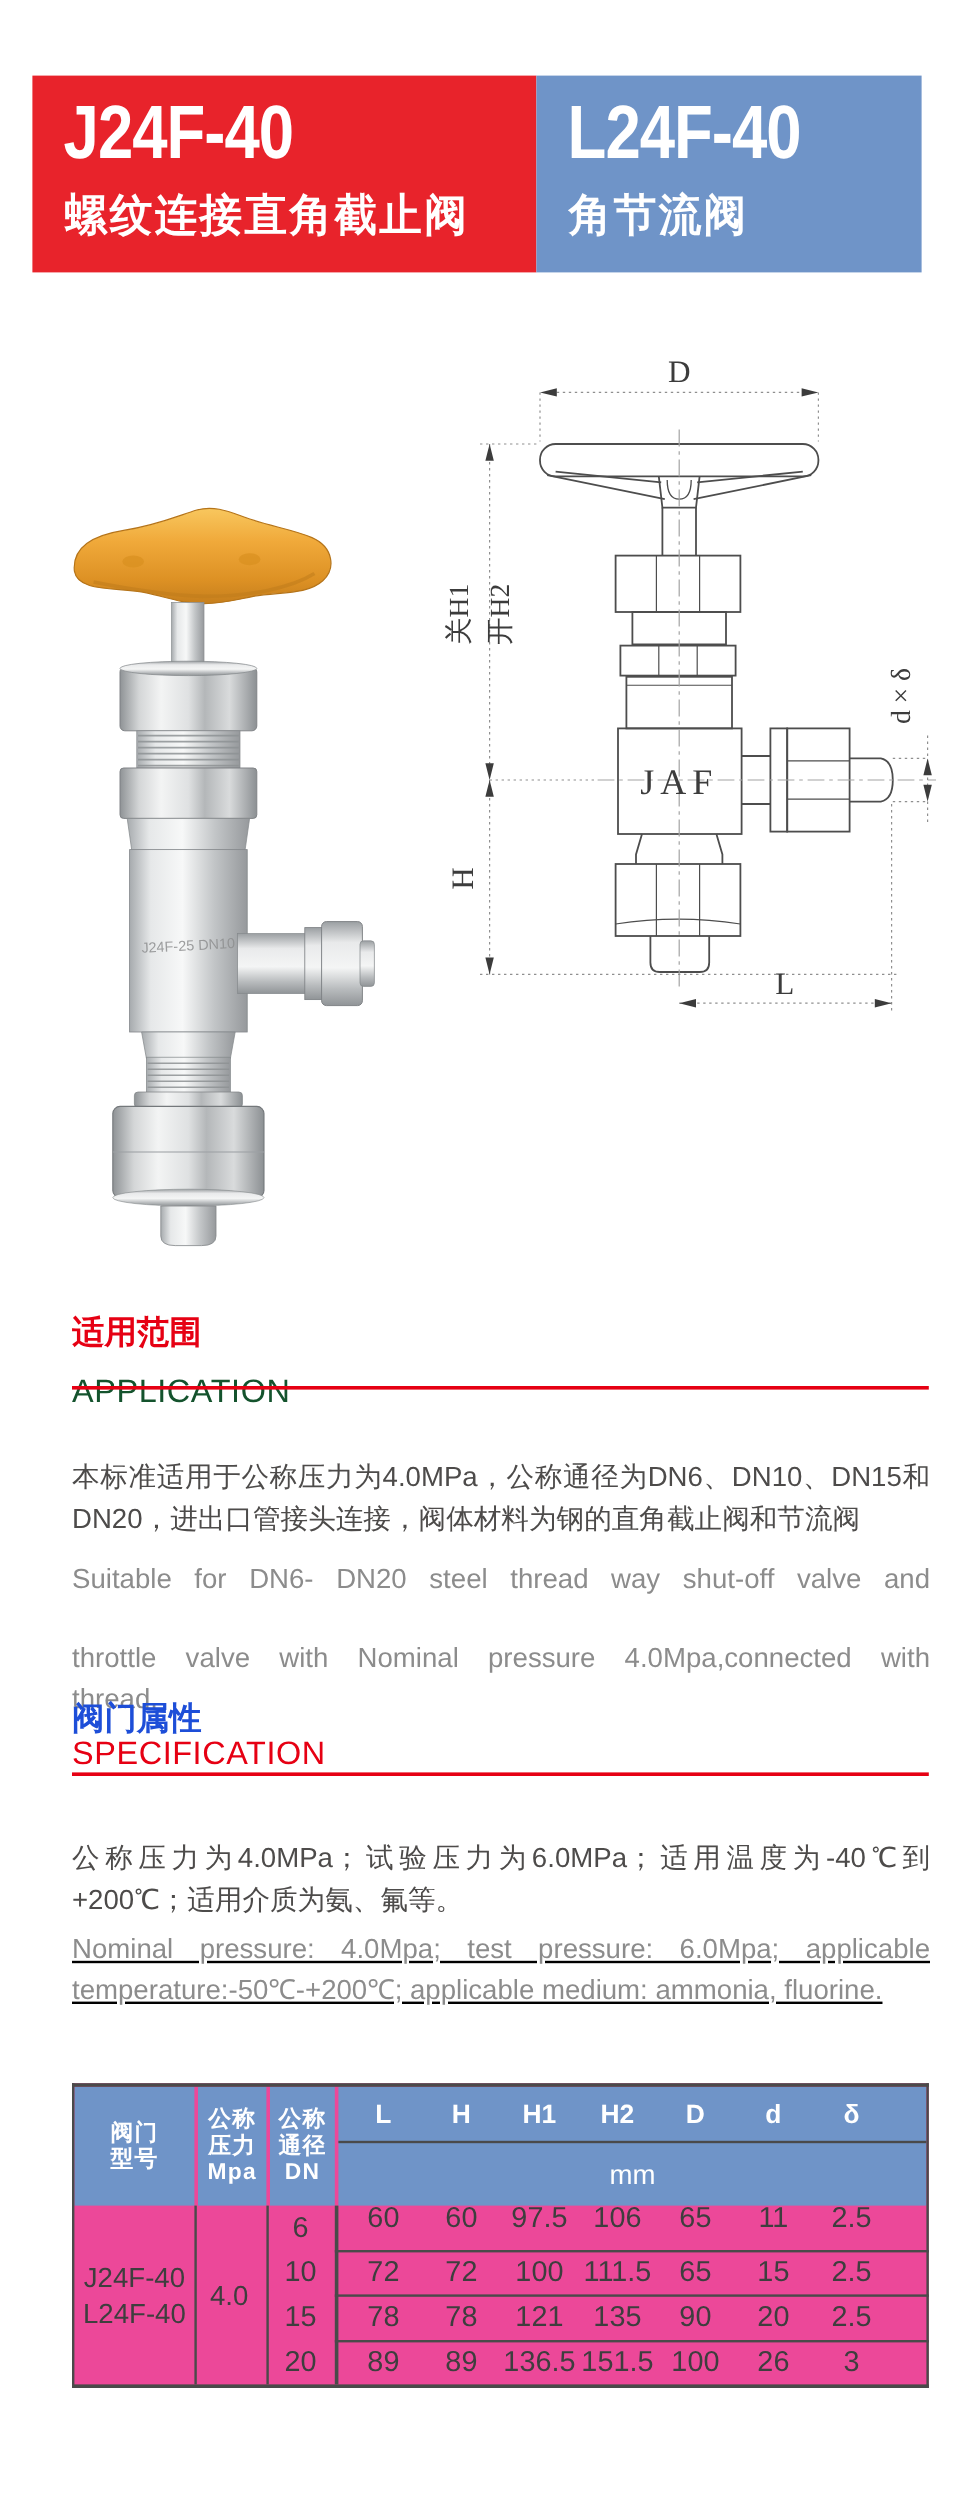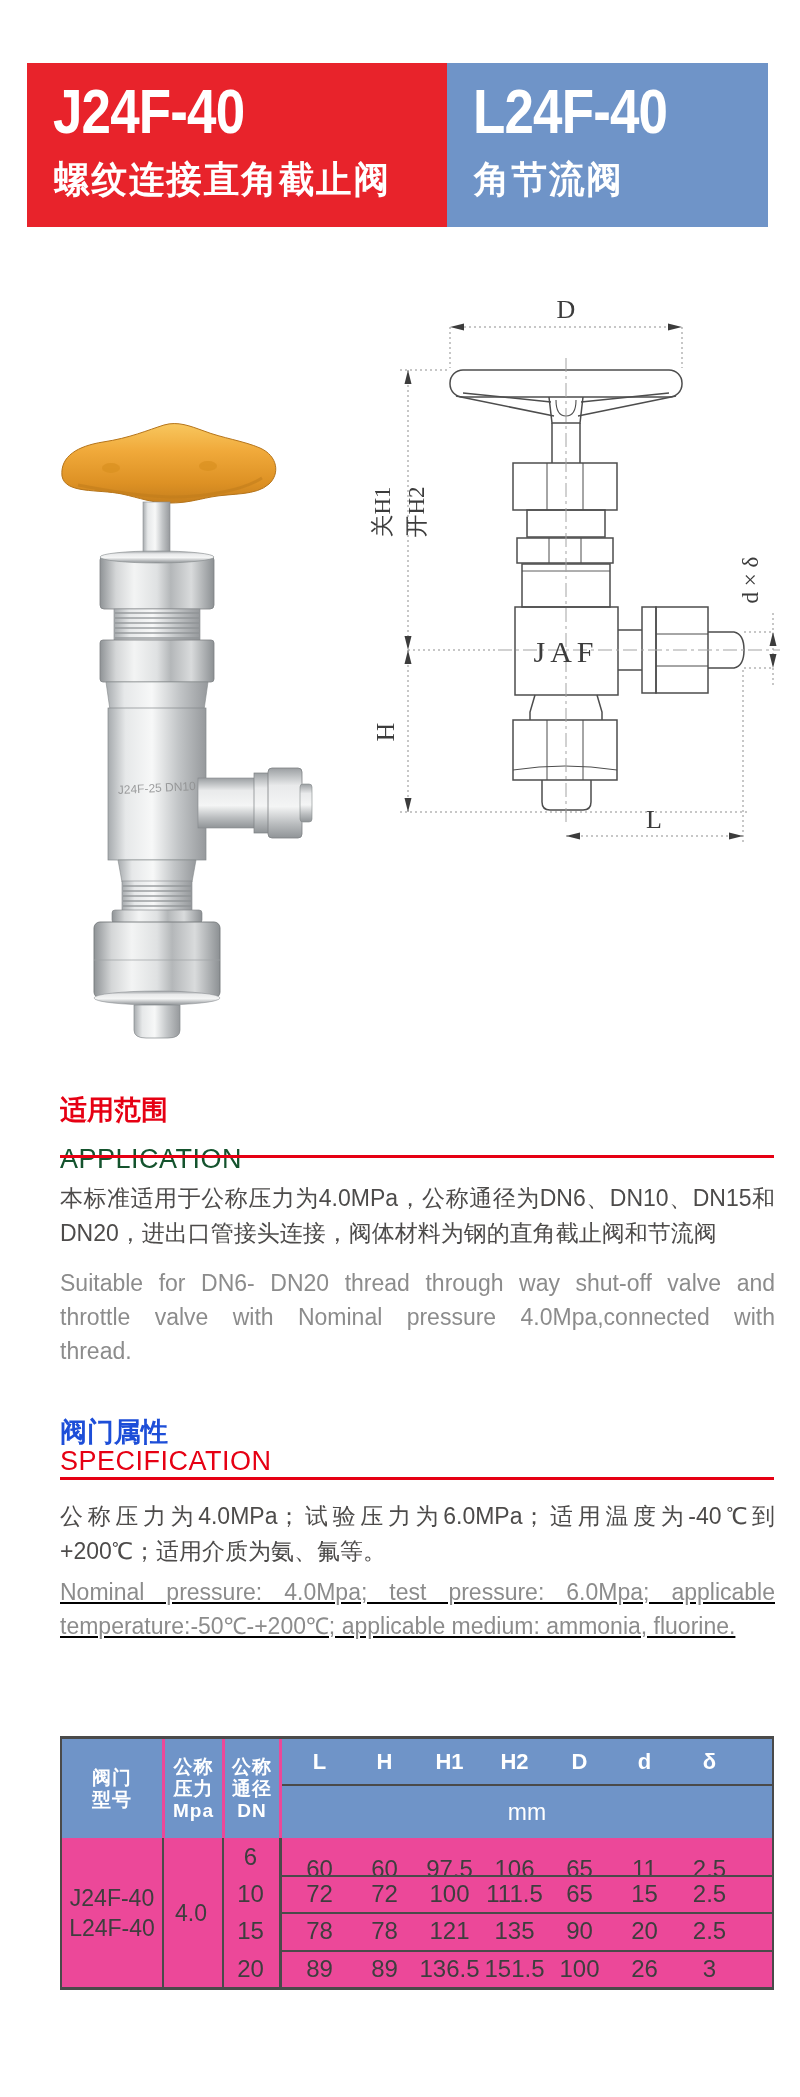--- a/index.html
+++ b/index.html
@@ -30,21 +30,21 @@
   
   .sec-zh { position:absolute; left:60px; font-size:27px; font-weight:bold; white-space:nowrap; }
   .sec-en { position:absolute; left:60px; font-size:27px; font-weight:normal; letter-spacing:0.5px; white-space:nowrap; }
   .redline { position:absolute; left:60px; width:714px; height:3px; }
 
   
   .para { position:absolute; left:60px; width:715px; }
   .ln { width:100%; white-space:nowrap; }
   .zh .ln { font-size:23px; color:#4d4b4a; height:35px; line-height:30px; }
   .en .ln { font-size:23px; color:#8c8c8c; height:34px; line-height:30px; }
-  .ln.fill { text-align:justify; text-align-last:justify; white-space:normal; }
+  .ln.fill { text-align:justify; text-align-last:justify; white-space:normal;margin-top:32px; }
 
   
   .spec-table { position:absolute; left:60px; top:1736px; width:714px; height:254px; background:#ec4899; }
   .tbord { position:absolute; background:#4a4a4a; }
   .tblue { position:absolute; background:#6f94c8; }
   .thdr-txt { color:#ffffff; display:flex; flex-direction:column; align-items:center; justify-content:center; }
   .thdr-txt .hl { font-size:19px; font-weight:bold; line-height:22px; letter-spacing:1px; }
   .dim-row { position:absolute; left:219px; top:3px; width:493px; height:45px; display:flex; padding:0 30px 0 8px; }
   .dim-row .dc { flex:1; display:flex; align-items:center; justify-content:center;
                  color:#fff; font-size:22px; font-weight:bold; }
@@ -254,21 +254,21 @@
 
   <div class="sec-zh" style="top:1092px; color:#e60013;">适用范围</div>
   <div class="sec-en" style="top:1124px; color:#14532d;margin-top:20px;">APPLICATION</div>
   <div class="redline" style="top:1155px; background:#e60013;"></div>
 
   <div class="para zh" style="top:1183px;">
     <div class="ln fill">本标准适用于公称压力为4.0MPa，公称通径为DN6、DN10、DN15和</div>
     <div class="ln">DN20，进出口管接头连接，阀体材料为钢的直角截止阀和节流阀</div>
   </div>
   <div class="para en" style="top:1268px;">
-    <div class="ln fill">Suitable for DN6- DN20 thread through way shut-off valve and</div>
+    <div class="ln fill">Suitable for DN6- DN20 steel thread way shut-off valve and</div>
     <div class="ln fill">throttle valve with Nominal pressure 4.0Mpa,connected with</div>
     <div class="ln">thread.</div>
   </div>
 
   <div class="sec-zh" style="top:1414px; color:#1d4ed8;">阀门属性</div>
   <div class="sec-en" style="top:1446px; color:#e60013;">SPECIFICATION</div>
   <div class="redline" style="top:1477px; background:#e60013;"></div>
 
   <div class="para zh" style="top:1501px;">
     <div class="ln fill">公称压力为4.0MPa；试验压力为6.0MPa；适用温度为-40℃到</div>
@@ -315,21 +315,21 @@
     </div>
     <div class="cell-center abs" style="left:102px; top:102px; width:58px; height:149px;">
       <div>4.0</div>
     </div>
 
     <div class="dn-cell" style="top:102px;">6</div>
     <div class="dn-cell" style="top:139px;">10</div>
     <div class="dn-cell" style="top:176px;">15</div>
     <div class="dn-cell" style="top:214px;">20</div>
 
-    <div class="num-row" style="top:114px;text-align:right;">
+    <div class="num-row" style="top:94px;text-align:right;">
       <div class="dc">60</div>
       <div class="dc">60</div>
       <div class="dc">97.5</div>
       <div class="dc">106</div>
       <div class="dc">65</div>
       <div class="dc">11</div>
       <div class="dc">2.5</div>
     </div>
     <div class="num-row" style="top:139px;">
       <div class="dc">72</div>

